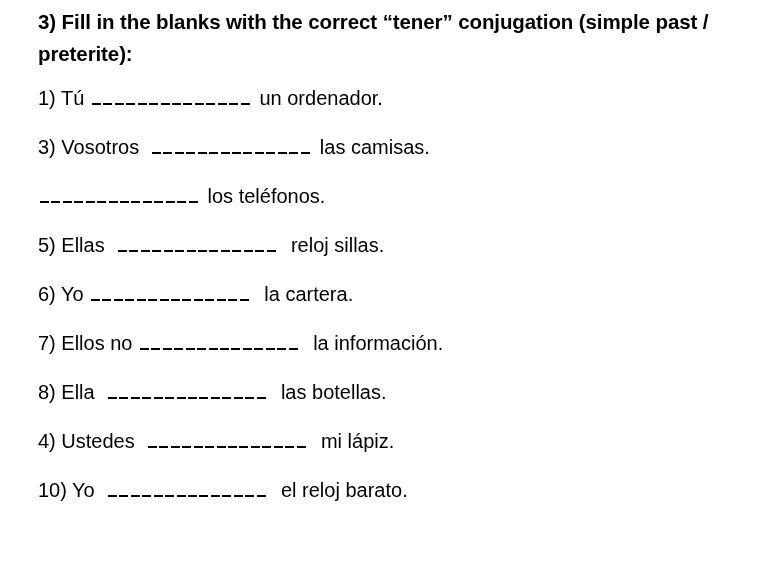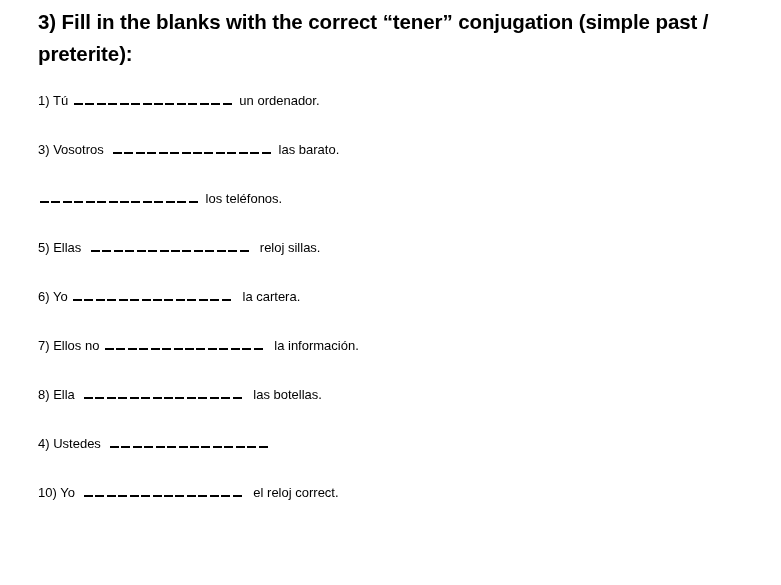--- a/index.html
+++ b/index.html
@@ -41,21 +41,21 @@
     position: absolute;
     left: 38px;
     top: 84px;
     width: 730px;
   }
 
   .qrow {
     height: 49px;
     display: flex;
     align-items: baseline;
-    font-size: 13px;
+    font-size: 20px;
     line-height: 26px;
     white-space: pre;
   }
 
   .qlead {
     display: inline-block;
     white-space: pre;
   }
 
   .blank {
@@ -96,21 +96,21 @@
     <div class="qrow">
       <span class="qlead">1) Tú </span>
       <span class="blank"></span>
       <span class="qtail"> un ordenador.</span>
     </div>
 
 
     <div class="qrow">
       <span class="qlead">3) Vosotros  </span>
       <span class="blank"></span>
-      <span class="qtail"> las barato.</span>
+      <span class="qtail"> las camisas.</span>
     </div>
 
     <div class="qrow">
       <span class="blank"></span>
       <span class="qtail"> los teléfonos.</span>
     </div>
 
     <div class="qrow">
       <span class="qlead">5) Ellas  </span>
       <span class="blank"></span>
@@ -131,22 +131,23 @@
 
     <div class="qrow">
       <span class="qlead">8) Ella  </span>
       <span class="blank"></span>
       <span class="qtail">  las botellas.</span>
     </div>
 
     <div class="qrow">
       <span class="qlead">4) Ustedes  </span>
       <span class="blank"></span>
+      <span class="qtail">  mi lápiz.</span>
     </div>
 
     <div class="qrow">
       <span class="qlead">10) Yo  </span>
       <span class="blank"></span>
-      <span class="qtail">  el reloj correct.</span>
+      <span class="qtail">  el reloj barato.</span>
     </div>
 
   </div>
 </div>
 
 </body></html>

